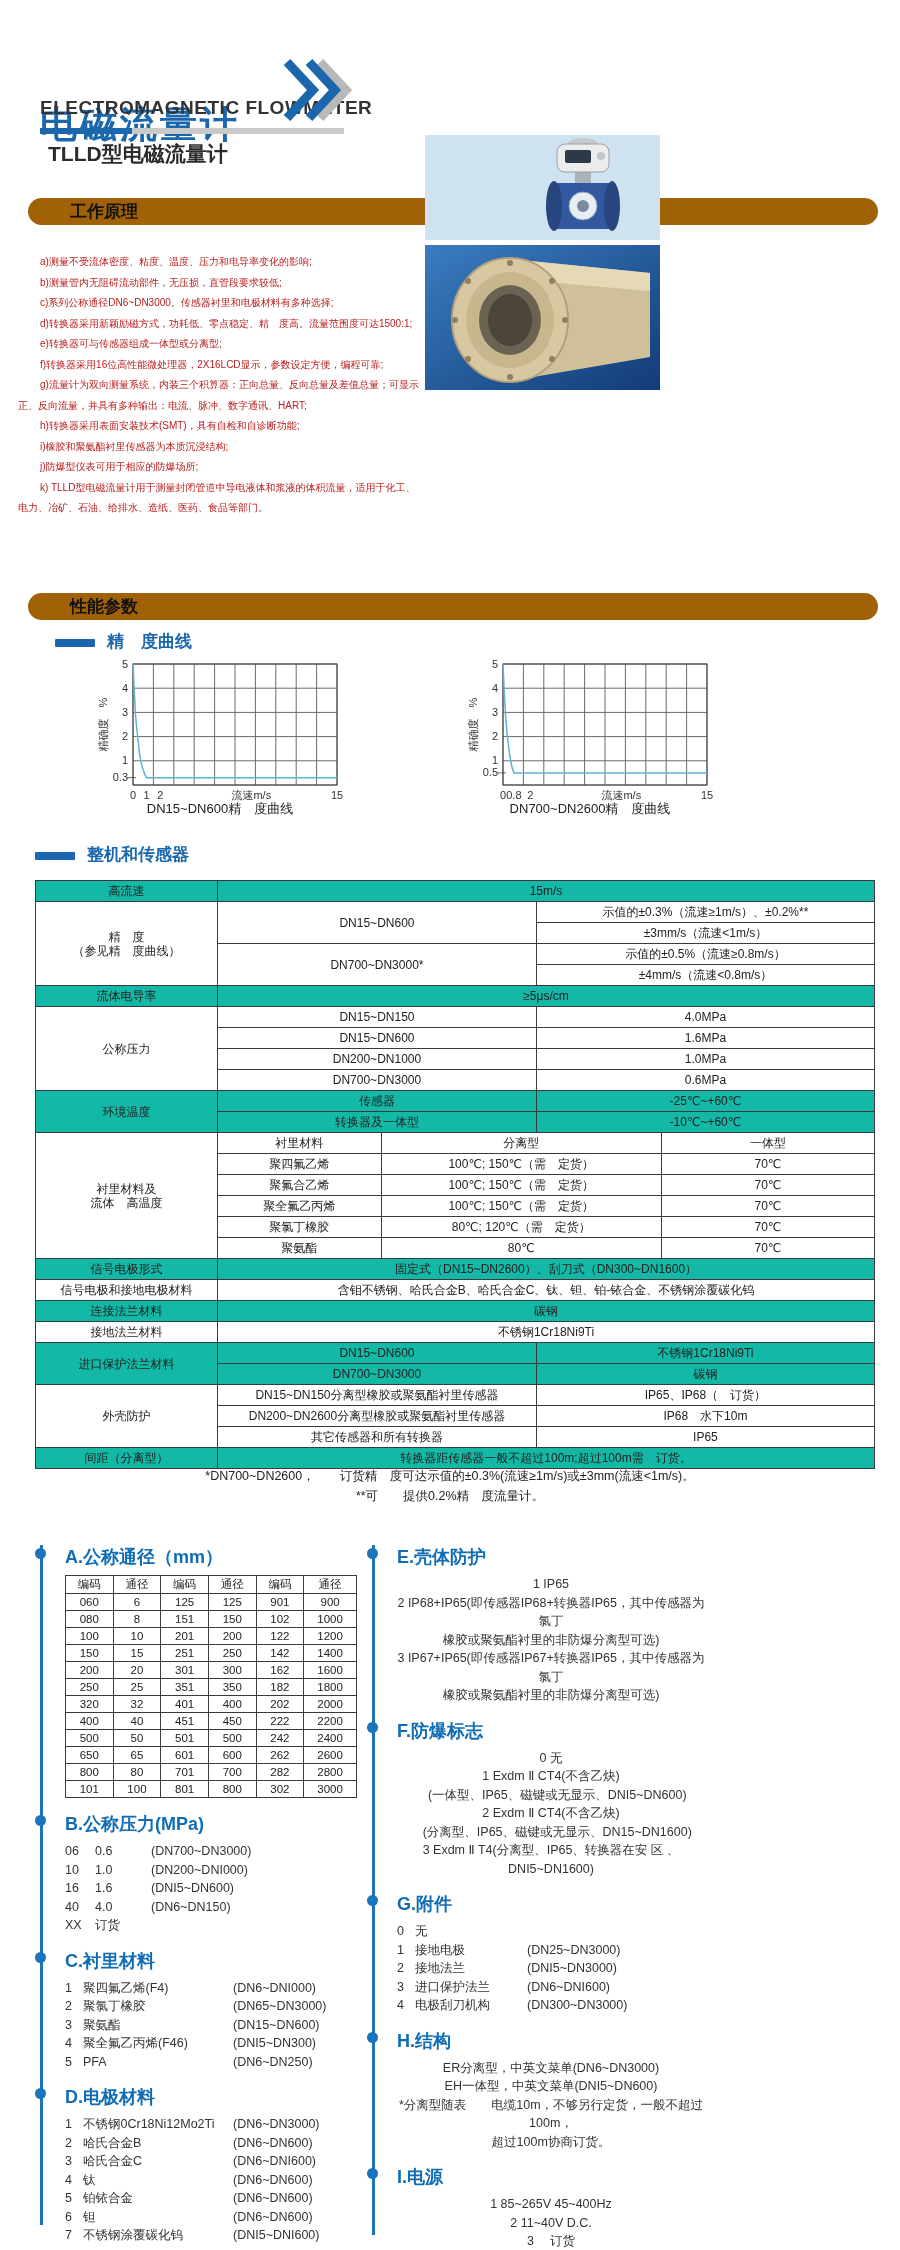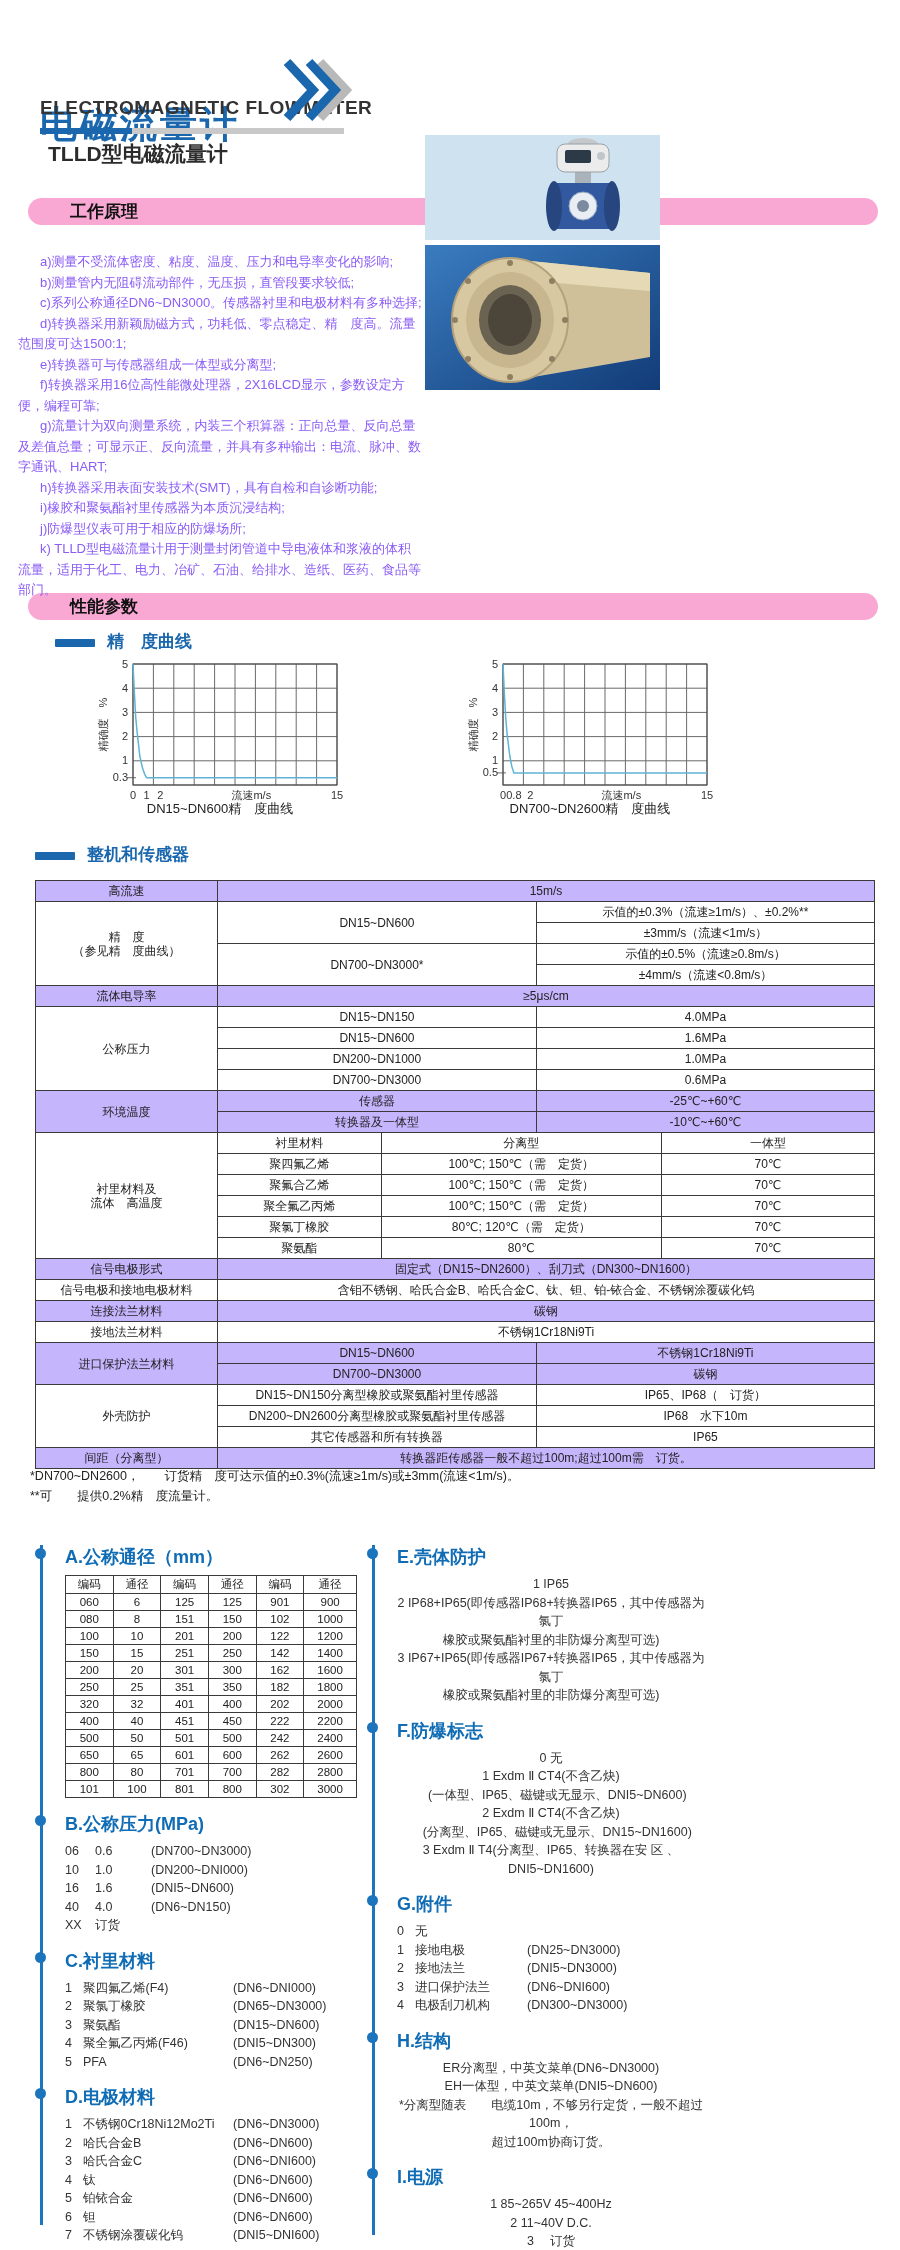--- a/index.html
+++ b/index.html
@@ -7,50 +7,50 @@
   #page{position:relative;width:900px;height:2250px;background:#fff;overflow:hidden;}
 
   
   .brand-cn{position:absolute;left:40px;top:52px;font-size:37px;font-weight:bold;color:#1a67ad;letter-spacing:3px;margin-top:48px;}
   .brand-en{position:absolute;left:40px;top:97px;font-size:19px;font-weight:bold;color:#333;letter-spacing:0.5px;}
   .chevrons{position:absolute;left:283px;top:58px;}
   .bar-blue{position:absolute;left:40px;top:128px;width:92px;height:6px;background:#1a67ad;}
   .bar-gray{position:absolute;left:132px;top:128px;width:212px;height:6px;background:#c9c9c9;}
   .tlld-title{position:absolute;left:48px;top:140px;font-size:21px;font-weight:bold;color:#2b2b2b;}
 
-  .pill{position:absolute;left:28px;width:850px;height:27px;background:#f9a8d4;border-radius:14px;
+  .pill{position:absolute;left:28px;width:850px;height:27px;background:#a16207;border-radius:14px;
         font-size:17px;font-weight:bold;color:#111;line-height:27px;padding-left:42px;box-sizing:border-box;}
   #pill-principle{top:198px;}
   #pill-performance{top:593px;}
 
   .principle{position:absolute;left:18px;top:252px;width:404px;}
-  .principle p{margin:0;font-size:13px;line-height:20.5px;color:#8b5cf6;text-indent:22px;}
+  .principle p{margin:0;font-size:10px;line-height:20.5px;color:#b91c1c;text-indent:22px;}
 
   .photo{position:absolute;left:425px;width:235px;}
   #photo1{top:135px;height:105px;}
   #photo2{top:245px;height:145px;}
 
   .subhead{position:absolute;font-size:17px;font-weight:bold;color:#1a67ad;}
   .subhead .dash{display:inline-block;width:40px;height:8px;background:#1a67ad;margin-right:12px;vertical-align:middle;border-radius:1px;}
   #subhead-curve{left:55px;top:630px;}
   #subhead-spec{left:35px;top:843px;font-family:Liberation Serif, serif;}
 
   .chartbox{position:absolute;top:658px;width:250px;height:155px;}
   #chart1{left:95px;} #chart2{left:465px;}
   .chart-caption{position:absolute;top:800px;width:250px;text-align:center;font-size:13px;color:#222;}
   #cap1{left:95px;} #cap2{left:465px;}
 
   
   #spec-table{position:absolute;left:35px;top:880px;width:840px;border-collapse:collapse;table-layout:fixed;}
   #spec-table td{border:1px solid #3a3a3a;text-align:center;font-size:12px;line-height:14px;padding:3px 2px;
                  color:#222;white-space:pre-line;height:13px;}
-  #spec-table tr.blue td{background:#c4b5fd;}
+  #spec-table tr.blue td{background:#14b8a6;}
 
   .footnotes{position:absolute;left:30px;top:1468px;width:840px;}
-  .footnotes p{margin:0 0 3px 0;font-size:12.5px;color:#222;line-height:17px;}
+  .footnotes p{margin:0 0 3px 0;font-size:12.5px;color:#222;line-height:17px;text-align:center;}
 
   
   .opt-col{position:absolute;border-left:3px solid #1b74bc;}
   #opt-left{left:40px;top:1545px;width:330px;height:680px;}
   #opt-right{left:372px;top:1545px;width:330px;height:690px;}
   .opt-section{position:relative;padding-left:22px;margin-bottom:14px;}
   .opt-title{position:relative;font-size:18px;font-weight:bold;color:#0f6cb5;margin:0 0 6px 0;}
   .opt-title::before{content:"";position:absolute;left:-30px;top:3px;width:11px;height:11px;border-radius:50%;background:#1b74bc;}
   .opt-line{font-size:12.5px;line-height:18.5px;color:#333;display:flex;}
   .opt-line .c1{flex:0 0 30px;}

